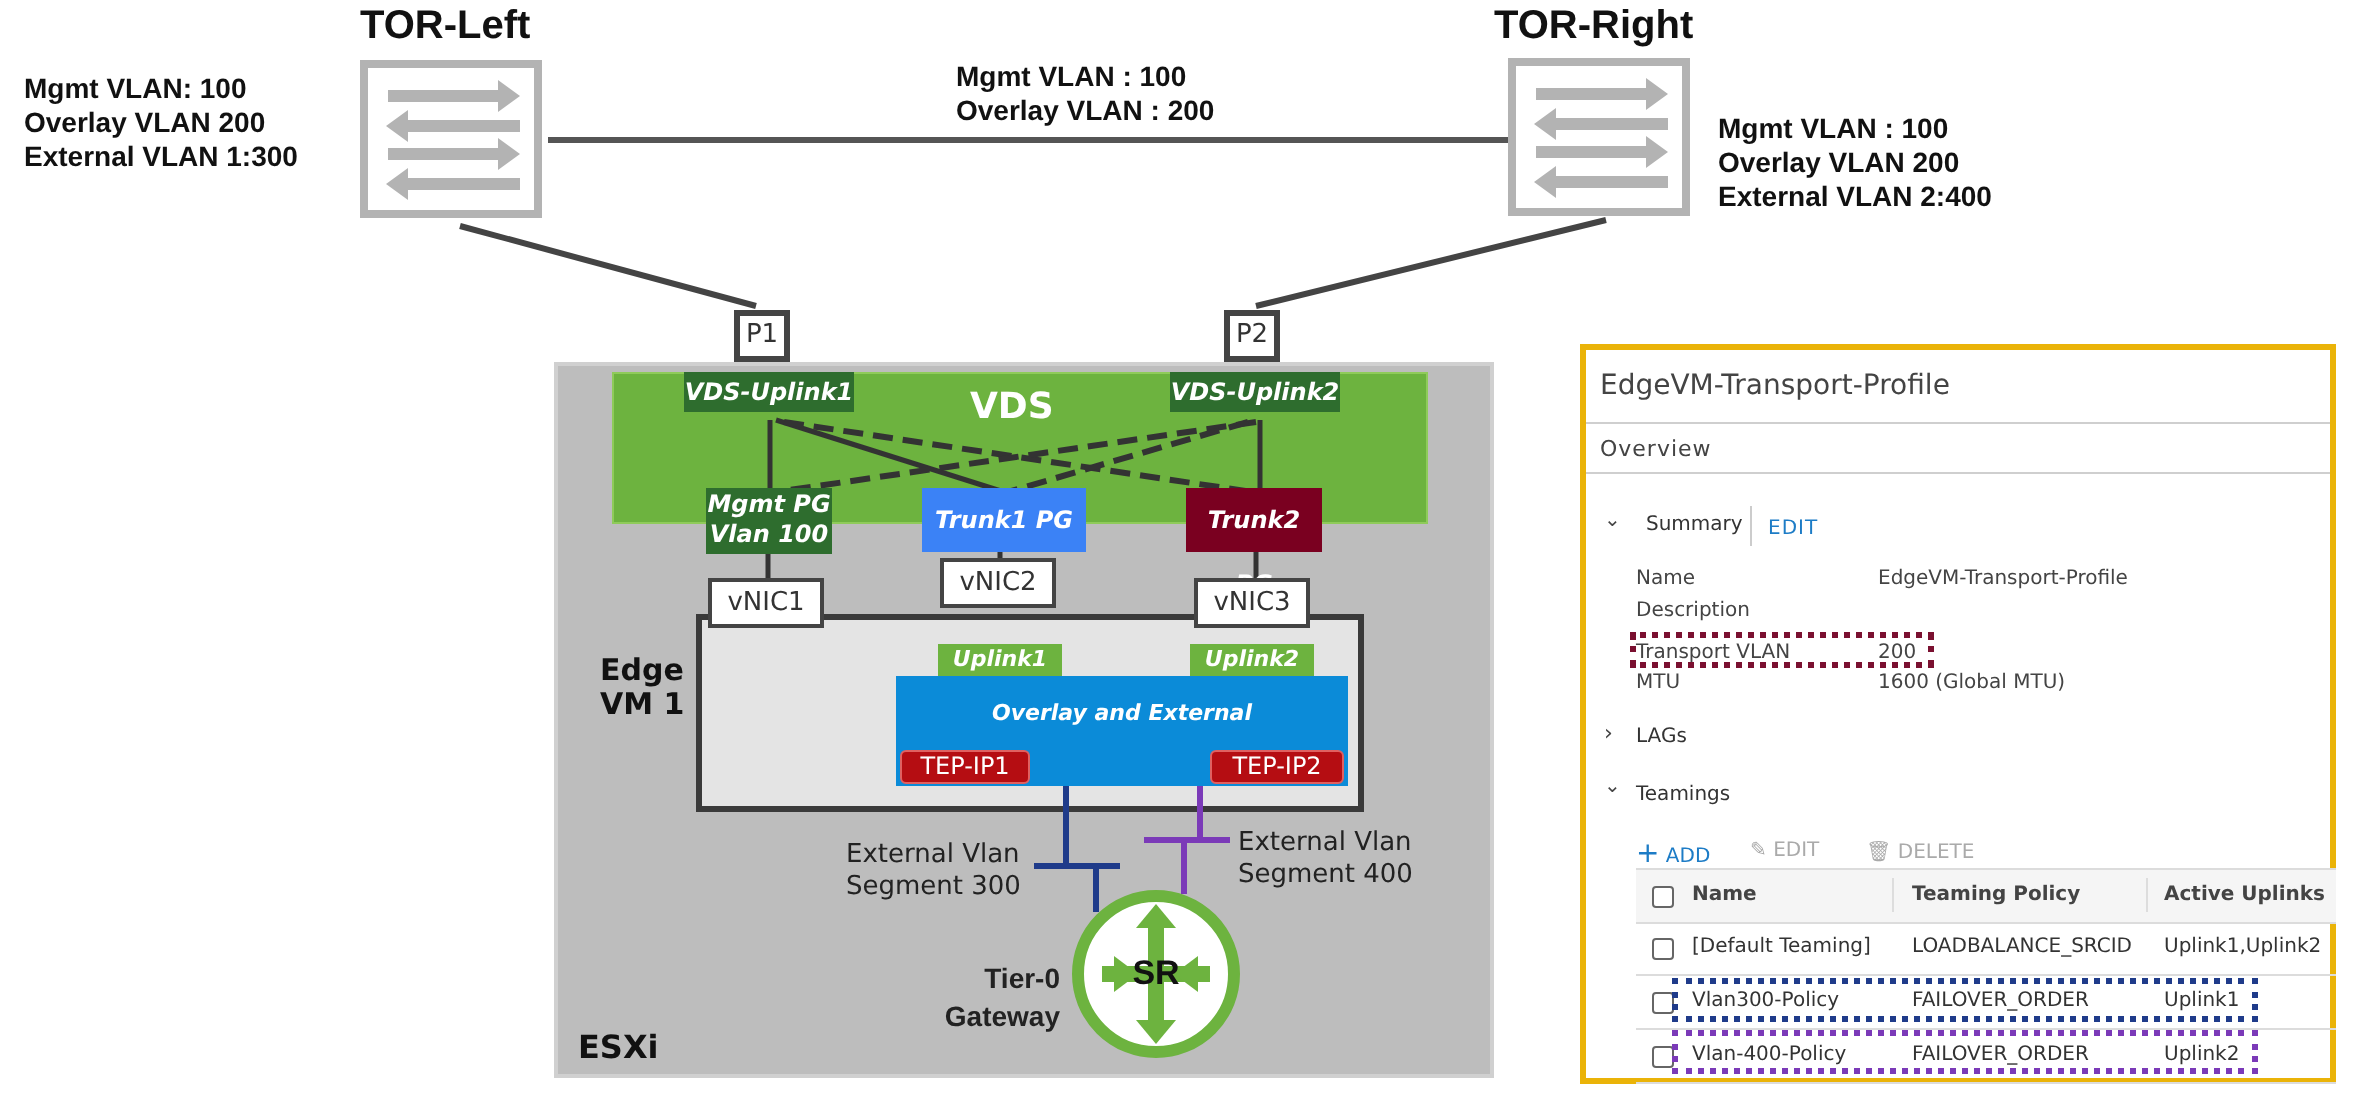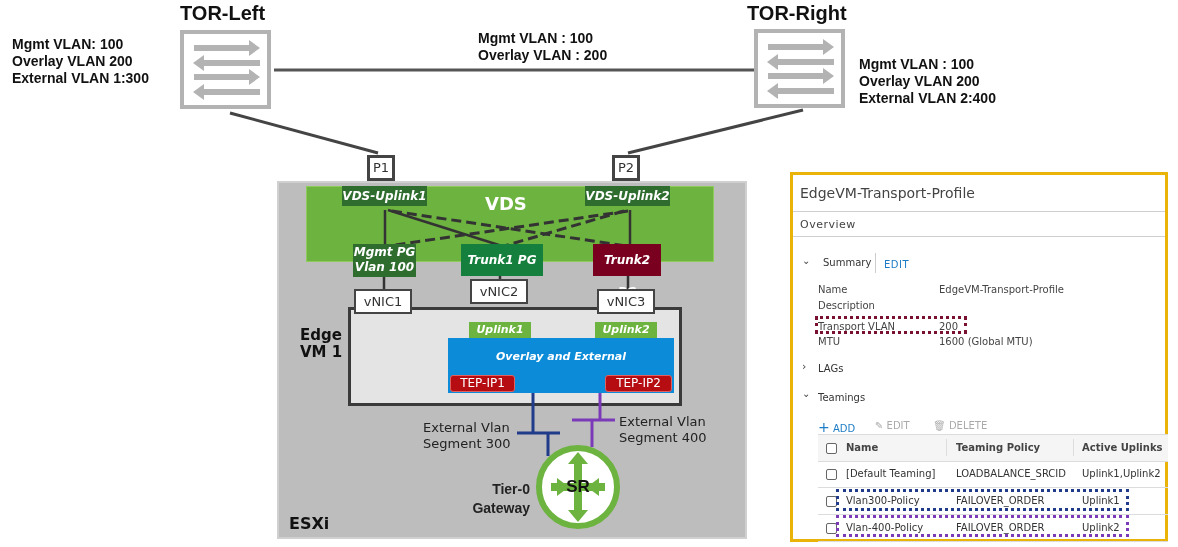--- a/index.html
+++ b/index.html
@@ -111,21 +111,21 @@
   </g>
 </svg>
 
 <div class="tag dg" style="left:342px; top:186px; width:85px; height:20px; font-size:12px; line-height:20px;">VDS-Uplink1</div>
 <div class="tag dg" style="left:585px; top:186px; width:85px; height:20px; font-size:12px; line-height:20px;">VDS-Uplink2</div>
 
 <div class="tag dg" style="left:353px; top:244px; width:63px; height:32px; font-size:12px; line-height:15px; padding-top:1px;">
   <div>Mgmt PG</div>
   <div>Vlan 100</div>
 </div>
-<div class="tag" style="left:461px; top:244px; width:82px; height:32px; background:#15803d; font-size:12px; line-height:32px;">Trunk1 PG</div>
+<div class="tag" style="left:461px; top:244px; width:82px; height:32px; background:#3b82f6; font-size:12px; line-height:32px;">Trunk1 PG</div>
 <div class="tag" style="left:593px; top:244px; width:68px; height:32px; background:#7a0020; font-size:12px; line-height:32px;">Trunk2 PG</div>
 
 <div class="edgevm"></div>
 <div class="vnic" style="left:354px; top:289px;">vNIC1</div>
 <div class="vnic" style="left:470px; top:279px;">vNIC2</div>
 <div class="vnic" style="left:597px; top:289px;">vNIC3</div>
 <div class="abs bold" style="left:300px; top:327px; font-size:15px; line-height:17px; color:#111; font-family:'DejaVu Sans', sans-serif;">
   <div>Edge</div>
   <div>VM 1</div>
 </div>

